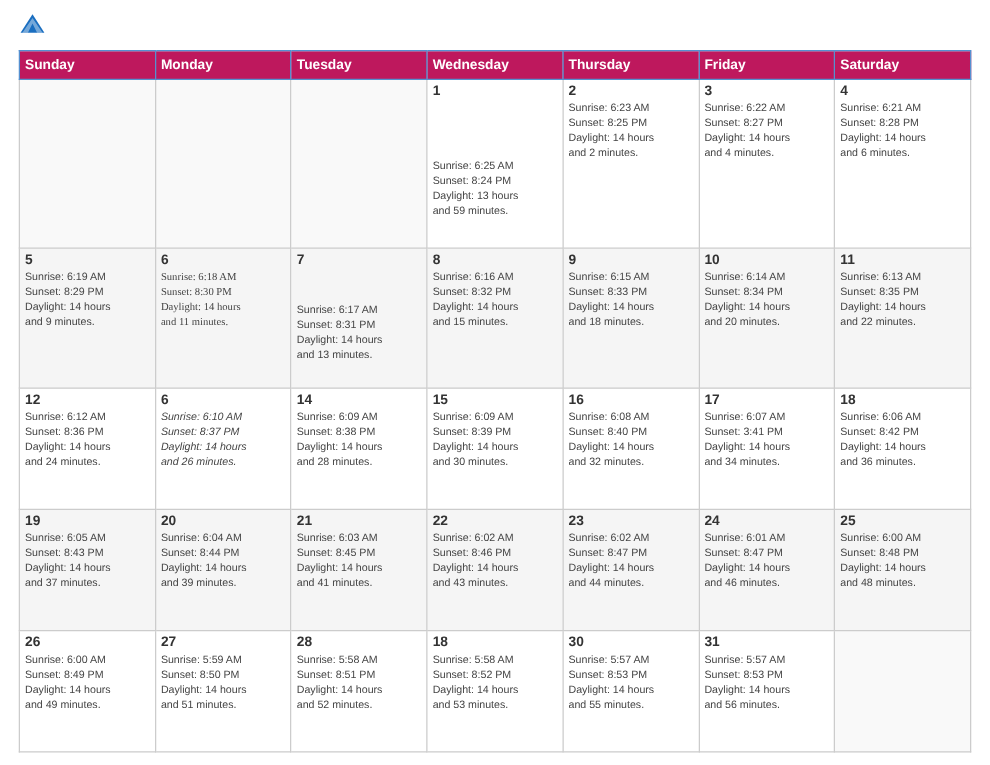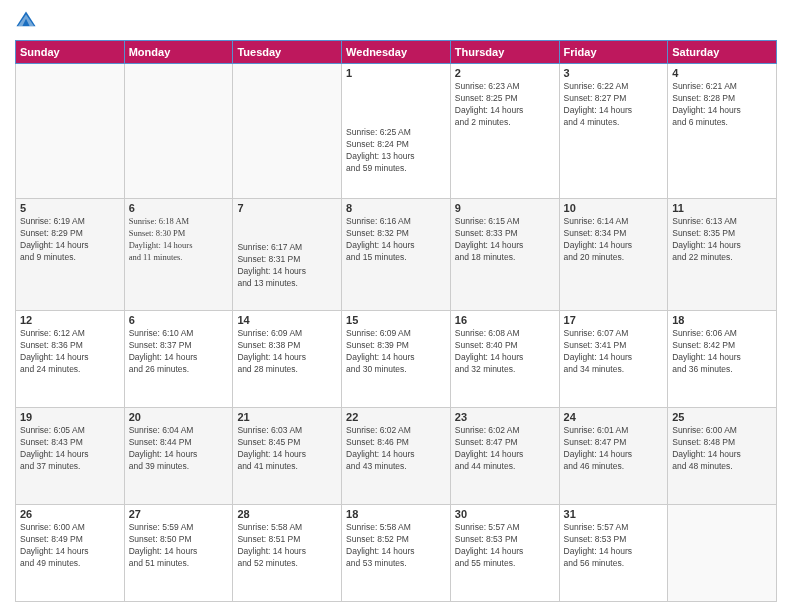--- a/index.html
+++ b/index.html
@@ -217,21 +217,21 @@
         <tr>
           <td>
             <div class="day-number">12</div>
             <div class="day-info" style="white-space: pre-line;">Sunrise: 6:12 AM
 Sunset: 8:36 PM
 Daylight: 14 hours
 and 24 minutes.</div>
           </td>
           <td>
             <div class="day-number">6</div>
-            <div class="day-info" style="white-space: pre-line;">Sunrise: 6:10 AM
+            <div class="day-info" style="white-space: pre-line; font-style: italic;">Sunrise: 6:10 AM
 Sunset: 8:37 PM
 Daylight: 14 hours
 and 26 minutes.</div>
           </td>
           <td>
             <div class="day-number">14</div>
             <div class="day-info" style="white-space: pre-line;">Sunrise: 6:09 AM
 Sunset: 8:38 PM
 Daylight: 14 hours
 and 28 minutes.</div>

